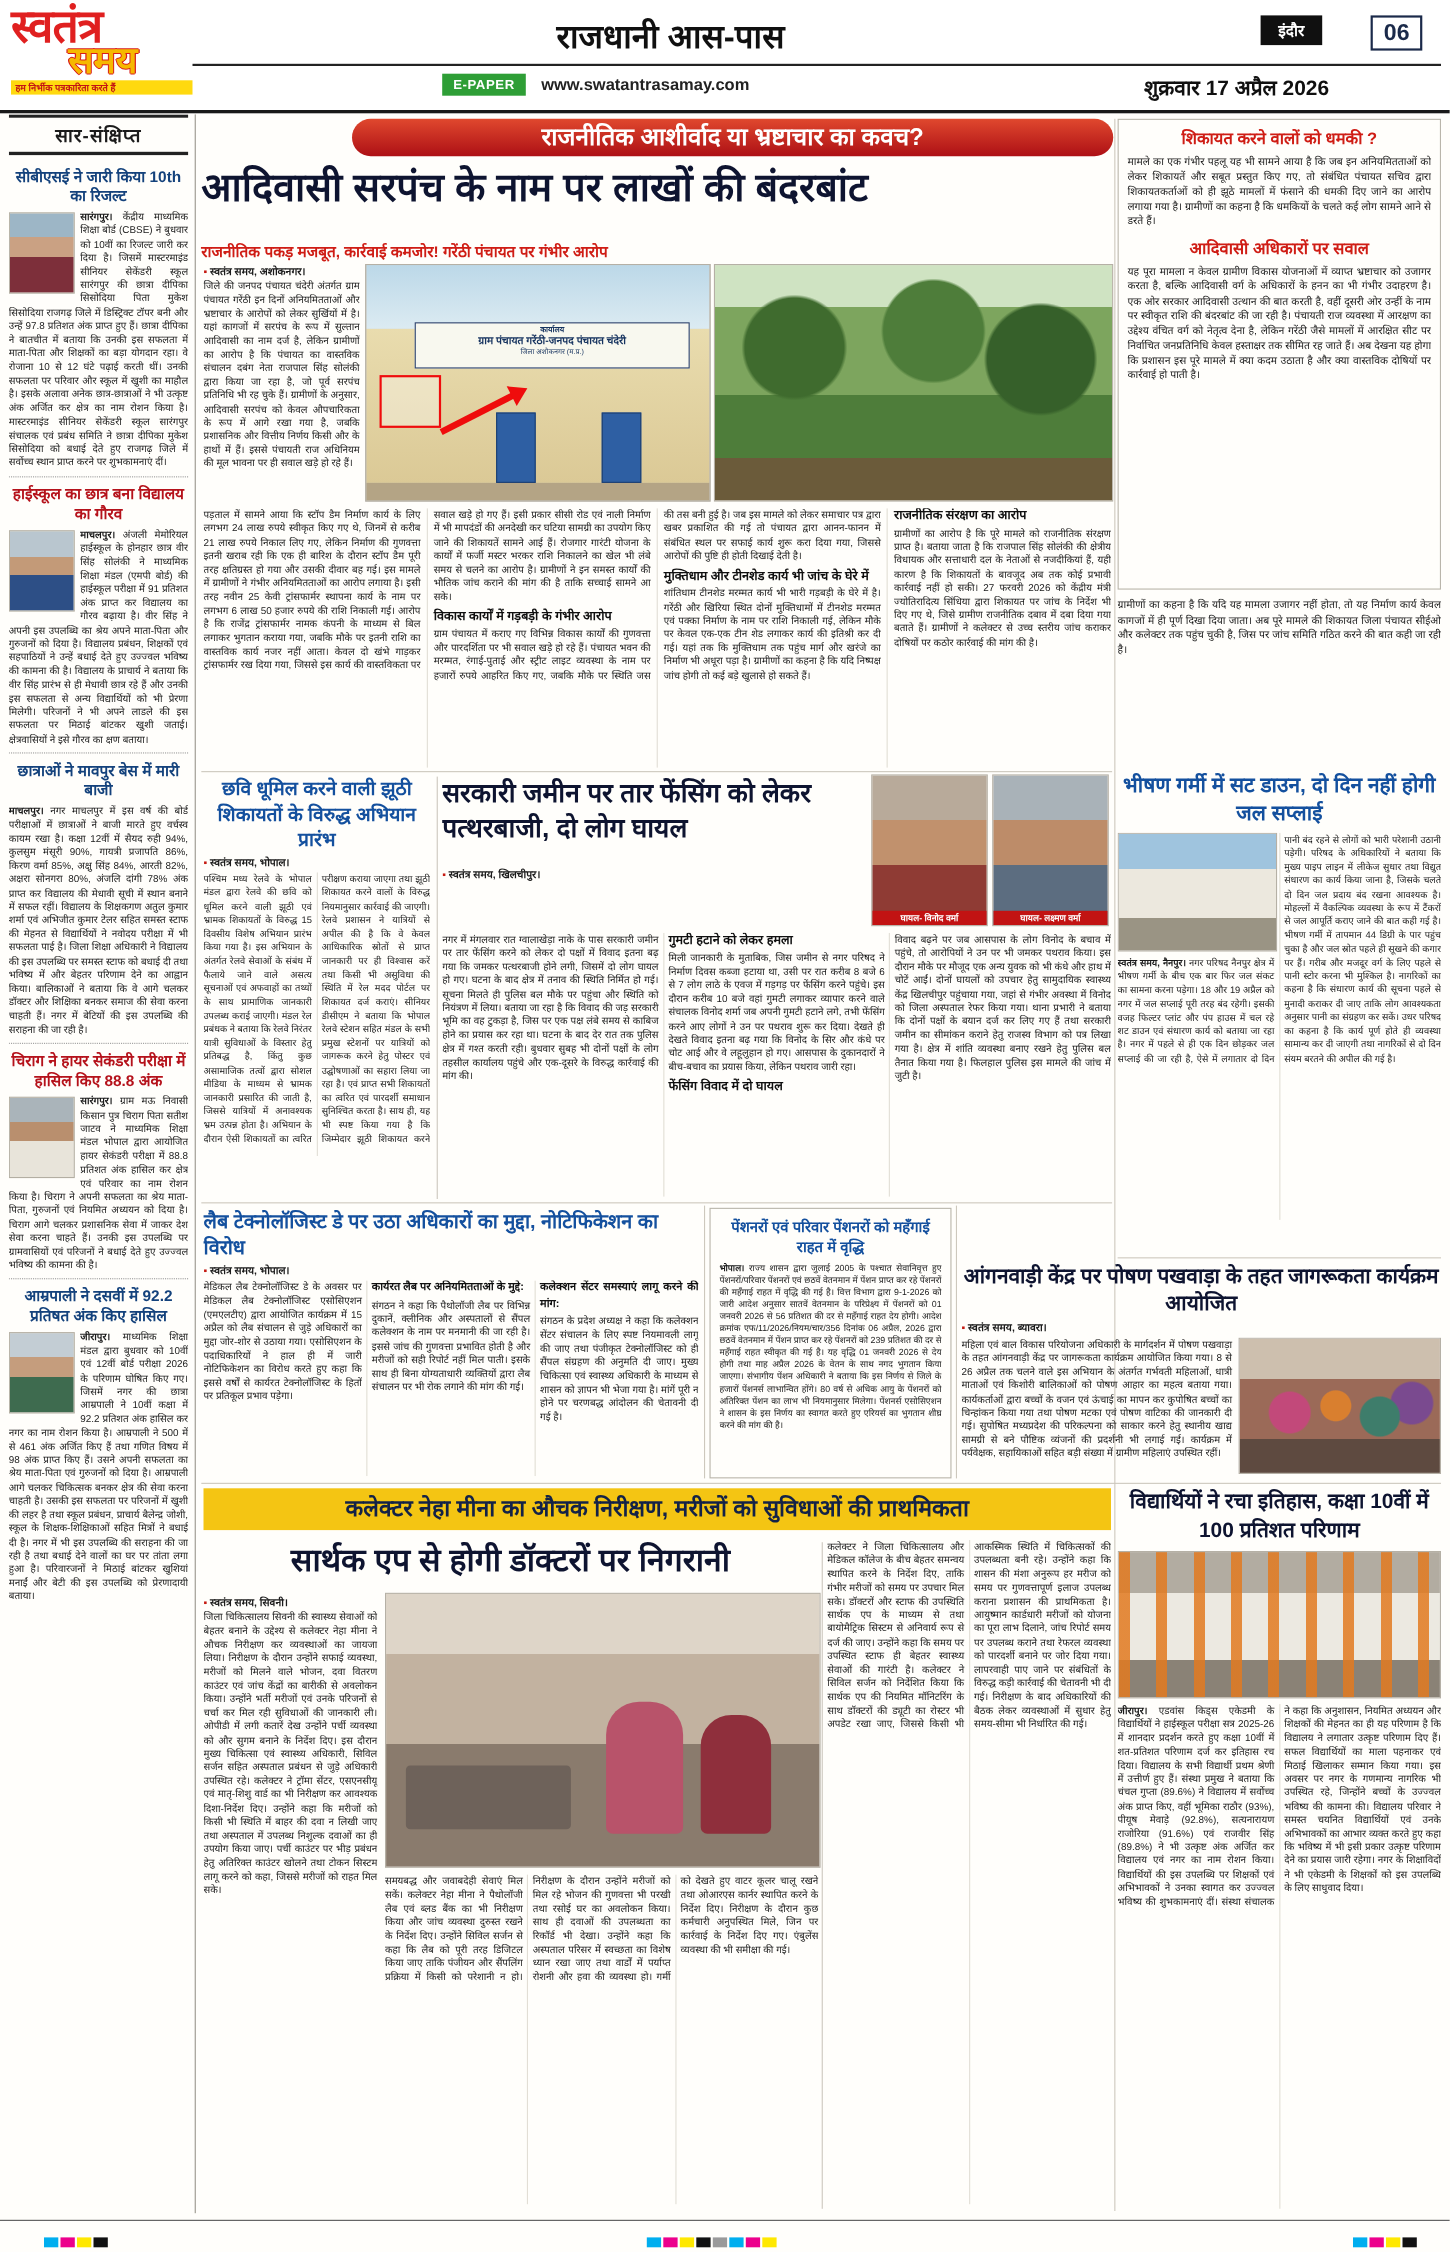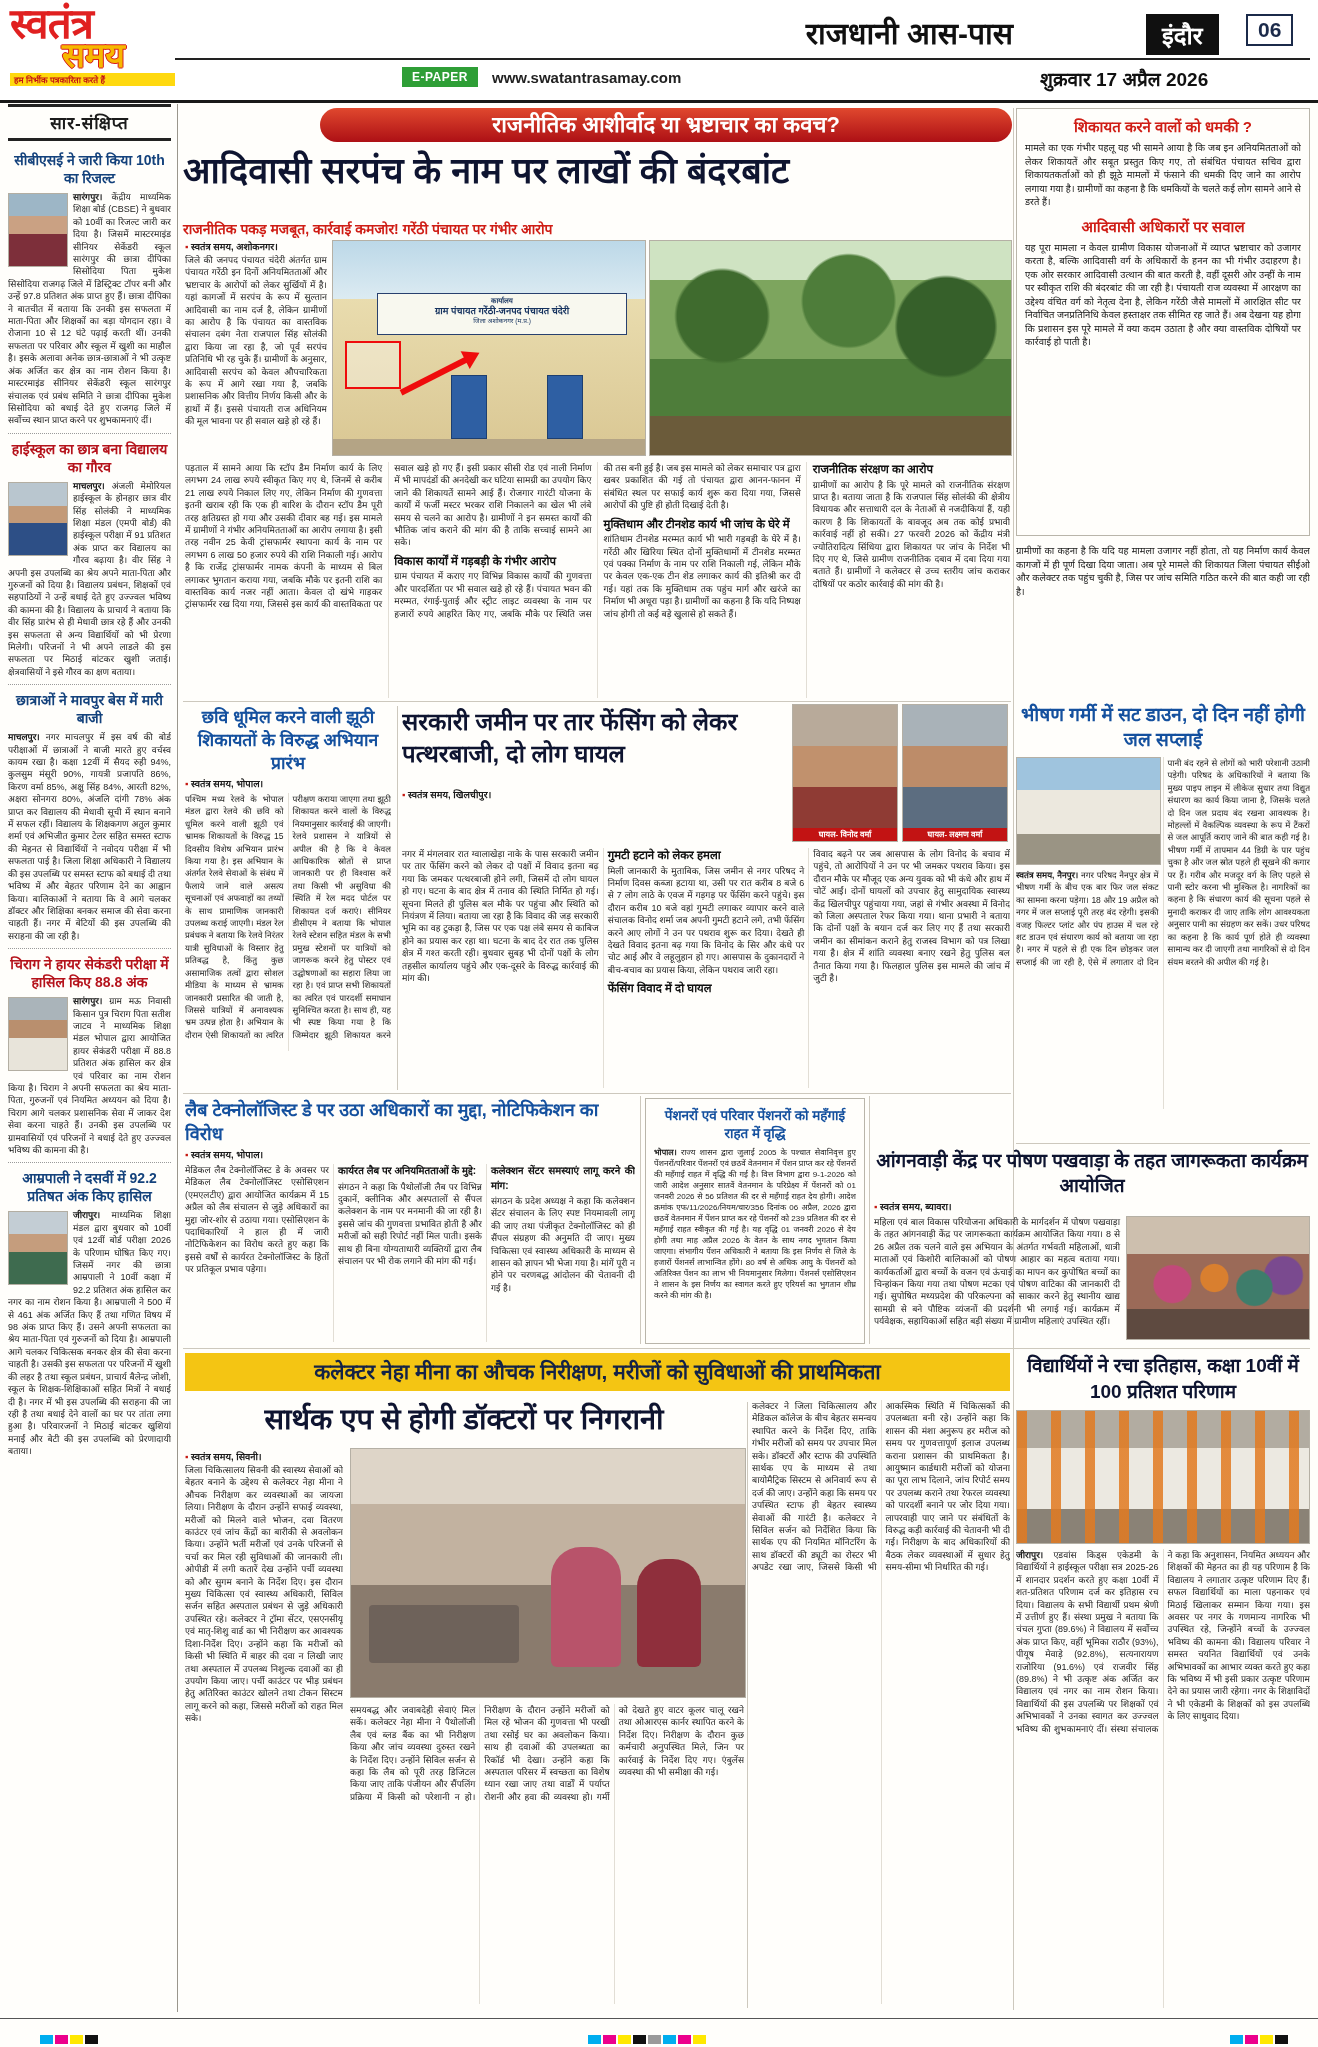--- a/index.html
+++ b/index.html
@@ -18,22 +18,22 @@
   .shd{font-weight:bold;font-size:11.5px;line-height:14.5px;margin:5px 0 2px;color:#101010}
   .vr{position:absolute;width:1px;background:#cdc8bd}
   .hrl{position:absolute;height:1px;background:#cdc8bd}
   .photo{position:absolute;overflow:hidden;background:#c8c4ba;border:1px solid #b5b0a5}
   
   .masthead{position:absolute;left:0;top:0;width:1318px;height:100px;border-bottom:3px solid #191919;background:#fff}
   .logo1{font-size:42px;font-weight:900;color:#e02020;line-height:40px;letter-spacing:-1px}
   .logo2{font-size:34px;font-weight:900;color:#f6b800;line-height:30px;margin:-4px 0 0 52px;
          text-shadow:-1px 0 #d81d1d,1px 0 #d81d1d,0 -1px #d81d1d,0 1px #d81d1d}
   .tagline{background:#ffd90f;color:#c31414;font-size:8.5px;font-weight:bold;padding:1px 4px;margin-top:3px;white-space:nowrap}
-  .sec-title{position:absolute;left:178px;top:12px;width:835px;text-align:right;font-size:30px;font-weight:800;color:#101010}
-  .city{position:absolute;left:1146px;top:14px;background:#101010;color:#fff;font-size:24px;font-weight:bold;padding:4px 16px}
+  .sec-title{position:absolute;left:192px;top:12px;width:835px;text-align:center;font-size:30px;font-weight:800;color:#101010}
+  .city{position:absolute;left:1146px;top:14px;background:#101010;color:#fff;font-size:14px;font-weight:bold;padding:4px 16px}
   .pagenum{position:absolute;left:1246px;top:14px;border:2px solid #1b2a4a;color:#1b2a4a;background:#fff;font-size:21px;font-weight:bold;padding:2px 10px}
   .epaper{position:absolute;left:402px;top:67px;background:#2e9e36;color:#fff;font-weight:bold;font-size:12px;padding:3px 10px;letter-spacing:.5px}
   .website{position:absolute;left:492px;top:69px;font-size:15px;font-weight:bold;color:#222}
   .dateline{position:absolute;left:1040px;top:66px;width:266px;text-align:left;font-size:19px;font-weight:bold;color:#101010}
   .rule1{position:absolute;left:175px;top:58px;width:1135px;height:2px;background:#222}
   
   .sidebar{position:absolute;left:8px;top:104px;width:170px;height:1908px;border-right:1px solid #9a968c;padding-right:6px;box-sizing:border-box;overflow:hidden}
   .sb-title{text-align:center;font-size:17px;font-weight:800;letter-spacing:1px;border-top:3px solid #222;border-bottom:3px solid #222;padding:4px 0;margin-bottom:4px}
   .sb-art{border-bottom:1px dotted #9a9a9a;padding:6px 0}
   .sb-art h3{font-size:14px;line-height:18px;text-align:center;margin-bottom:4px}

